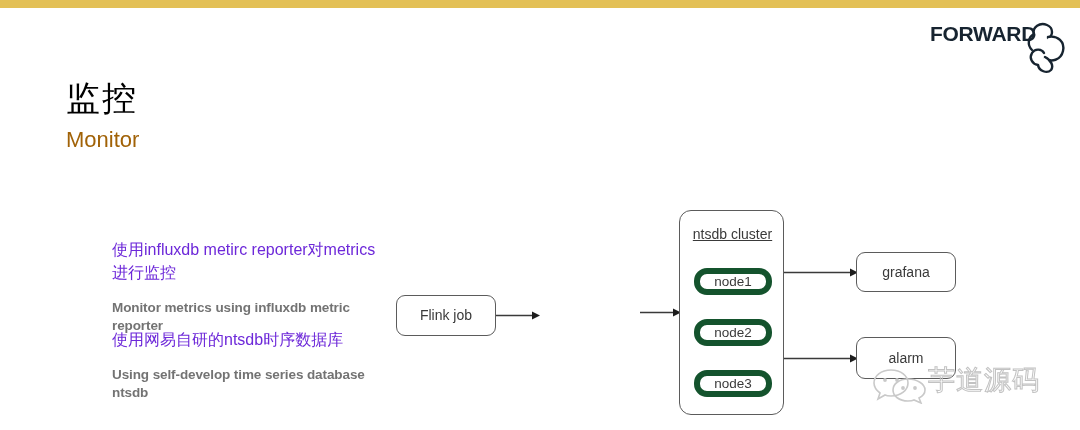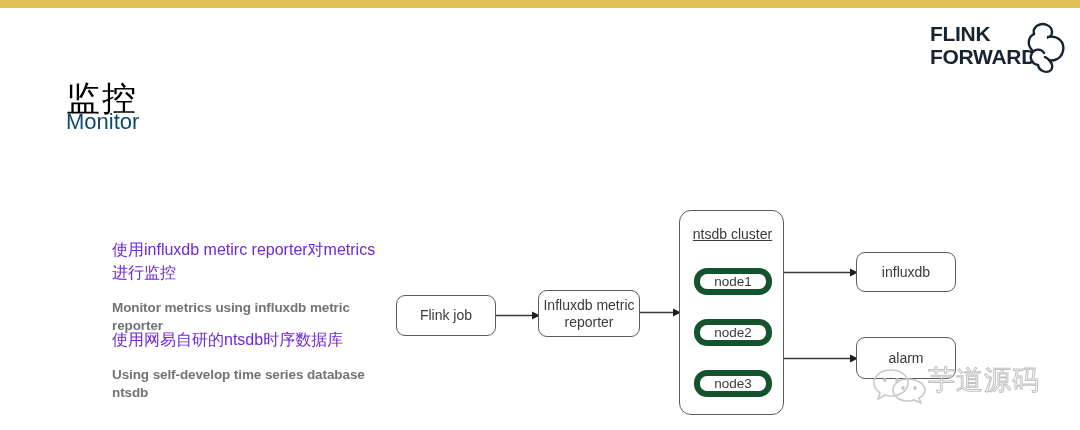--- a/index.html
+++ b/index.html
@@ -53,23 +53,23 @@
     left: 66px;
     top: 78px;
     font-size: 34px;
     color: #000000;
     letter-spacing: 2px;
     line-height: 40px;
   }
   #title-en {
     position: absolute;
     left: 66px;
-    top: 109px;
+    top: 127px;
     font-size: 22px;
-    color: #0c4a6e;
+    color: #a16207;
     line-height: 26px;
   }
   
   .para {
     position: absolute;
     left: 112px;
     width: 268px;
   }
   #para1 { top: 238px; }
   #para2 { top: 328px; }
@@ -191,21 +191,20 @@
 </style>
 </head>
 <body>
 
 <div id="slide">
 
   <div id="topbar"></div>
 
   <div id="logo">
     <div class="logo-text">
-      <div>FLINK</div>
       <div>FORWARD</div>
     </div>
     <svg class="squirrel" width="52" height="54" viewBox="0 0 52 54">
       <g fill="none" stroke="#172430" stroke-width="2.4" stroke-linejoin="round" stroke-linecap="round">
         <path d="M16 14 C14 7, 22 2, 29 5 C36 8, 35 16, 30 18" fill="#ffffff"></path>
         <path d="M30 17 C40 15, 47 22, 45 31 C43 40, 33 43, 27 38" fill="#ffffff"></path>
         <path d="M27 37 C33 40, 36 46, 33 50 C29 54, 21 51, 20 45" fill="#ffffff"></path>
         <path d="M20 45 C14 44, 11 38, 14 33 C17 28, 24 29, 26 33" fill="#ffffff"></path>
         <path d="M16 14 C10 17, 9 25, 14 30"></path>
       </g>
@@ -224,21 +223,20 @@
     <div class="en">Using  self-develop time series database ntsdb</div>
   </div>
 
   <div class="box r-sm" id="box-flinkjob">Flink job</div>
 
   <svg class="arrow" id="arrow1" viewBox="0 0 44 11" preserveAspectRatio="none">
     <line x1="0" y1="5.5" x2="36" y2="5.5" stroke="#3a3a3a" stroke-width="1.3"></line>
     <polygon points="36,1.5 44,5.5 36,9.5" fill="#1d1d1d"></polygon>
   </svg>
 
-  <div class="box r-sm" id="box-reporter">Influxdb metric reporter</div>
 
   <svg class="arrow" id="arrow2" viewBox="0 0 41 11" preserveAspectRatio="none">
     <line x1="0" y1="5.5" x2="33" y2="5.5" stroke="#3a3a3a" stroke-width="1.3"></line>
     <polygon points="33,1.5 41,5.5 33,9.5" fill="#1d1d1d"></polygon>
   </svg>
 
   <div id="cluster">
     <div id="cluster-label">ntsdb cluster</div>
     <div class="node" id="node1">node1</div>
     <div class="node" id="node2">node2</div>
@@ -247,21 +245,21 @@
 
   <svg class="arrow" id="arrow3" viewBox="0 0 74 11" preserveAspectRatio="none">
     <line x1="0" y1="5.5" x2="66" y2="5.5" stroke="#3a3a3a" stroke-width="1.3"></line>
     <polygon points="66,1.5 74,5.5 66,9.5" fill="#1d1d1d"></polygon>
   </svg>
   <svg class="arrow" id="arrow4" viewBox="0 0 74 11" preserveAspectRatio="none">
     <line x1="0" y1="5.5" x2="66" y2="5.5" stroke="#3a3a3a" stroke-width="1.3"></line>
     <polygon points="66,1.5 74,5.5 66,9.5" fill="#1d1d1d"></polygon>
   </svg>
 
-  <div class="box r-sm" id="box-grafana">influxdb</div>
+  <div class="box r-sm" id="box-grafana">grafana</div>
   <div class="box r-sm" id="box-alarm">alarm</div>
 
   <div id="watermark">
     <svg class="wm-icon" width="58" height="38" viewBox="0 0 58 38">
       <g fill="none" stroke="#c9c9c9" stroke-width="1.6">
         <path d="M19 4 C9 4, 2 10, 2 17 C2 21, 4 24, 8 27 L6 33 L13 29 C15 30, 17 30, 19 30 C29 30, 36 24, 36 17 C36 10, 29 4, 19 4 Z"></path>
         <path d="M36 13 C27 13, 21 18, 21 24 C21 30, 27 35, 36 35 C38 35, 40 35, 42 34 L49 37 L47 32 C51 30, 53 27, 53 24 C53 18, 45 13, 36 13 Z"></path>
       </g>
       <g fill="#c9c9c9">
         <circle cx="13" cy="14" r="1.9"></circle>

